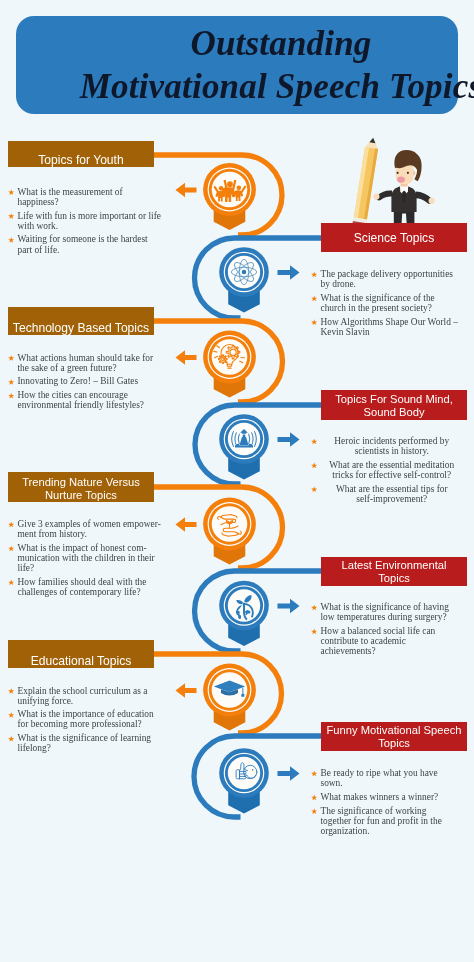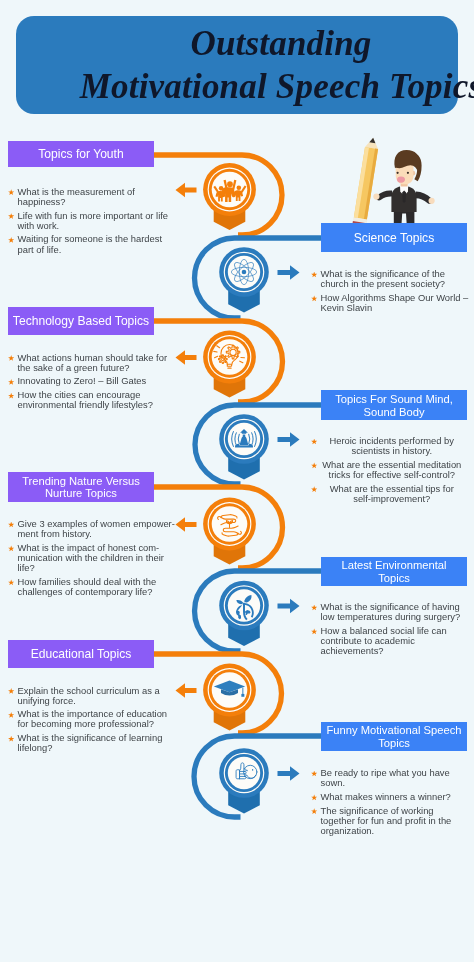--- a/index.html
+++ b/index.html
@@ -22,26 +22,26 @@
   #badge-layer{z-index:3;}
   #illo-layer{z-index:2;}
 
   
   .topic-bar{position:absolute;display:flex;align-items:center;justify-content:center;
       color:#ffffff;font-size:12.1px;line-height:13.2px;text-align:center;z-index:4;
       font-family:"Liberation Sans",sans-serif;}
   .topic-bar > span{display:block;white-space:pre-line;padding-top:1.6px;}
   .topic-bar.two{font-size:11.2px;line-height:12.6px;}
   .topic-bar.two > span{padding-top:1.2px;}
-  .topic-bar.orange{background:#8b5cf6;}
-  .topic-bar.blue{background:#3b82f6;}
+  .topic-bar.orange{background:#a16207;align-items:flex-end;}
+  .topic-bar.blue{background:#b91c1c;}
 
   
   .topic-list{position:absolute;z-index:4;}
-  .topic-list .bullet-row{position:relative;padding-left:9.5px;margin-bottom:3.7px;}
+  .topic-list .bullet-row{position:relative;padding-left:9.5px;margin-bottom:3.7px;font-family:Liberation Serif, serif;}
   .topic-list .star{position:absolute;left:0;top:2.6px;width:6.4px;height:6.4px;
       background:#f47f0a;
       clip-path:polygon(50% 0%,61.8% 34.5%,98% 34.5%,69% 56%,80% 90%,50% 69%,20% 90%,31% 56%,2% 34.5%,38.2% 34.5%);}
   .topic-list .btxt{display:block;color:#3f4448;font-size:9.4px;line-height:10.1px;
       white-space:pre;}
 </style>
 </head>
 <body>
 
 <div id="page">
@@ -304,20 +304,25 @@
       </div>
     <div class="bullet-row">
         <span class="star"></span>
         <span class="btxt">Waiting for someone is the hardest
 part of life.</span>
       </div>
   </div>
   <div class="topic-list" style="left:311px;top:269px;width:152px;">
     <div class="bullet-row">
         <span class="star"></span>
+        <span class="btxt">The package delivery opportunities
+by drone.</span>
+      </div>
+    <div class="bullet-row">
+        <span class="star"></span>
         <span class="btxt">What is the significance of the
 church in the present society?</span>
       </div>
     <div class="bullet-row">
         <span class="star"></span>
         <span class="btxt">How Algorithms Shape Our World –
 Kevin Slavin</span>
       </div>
   </div>
   <div class="topic-list" style="left:8px;top:352.5px;width:152px;">

